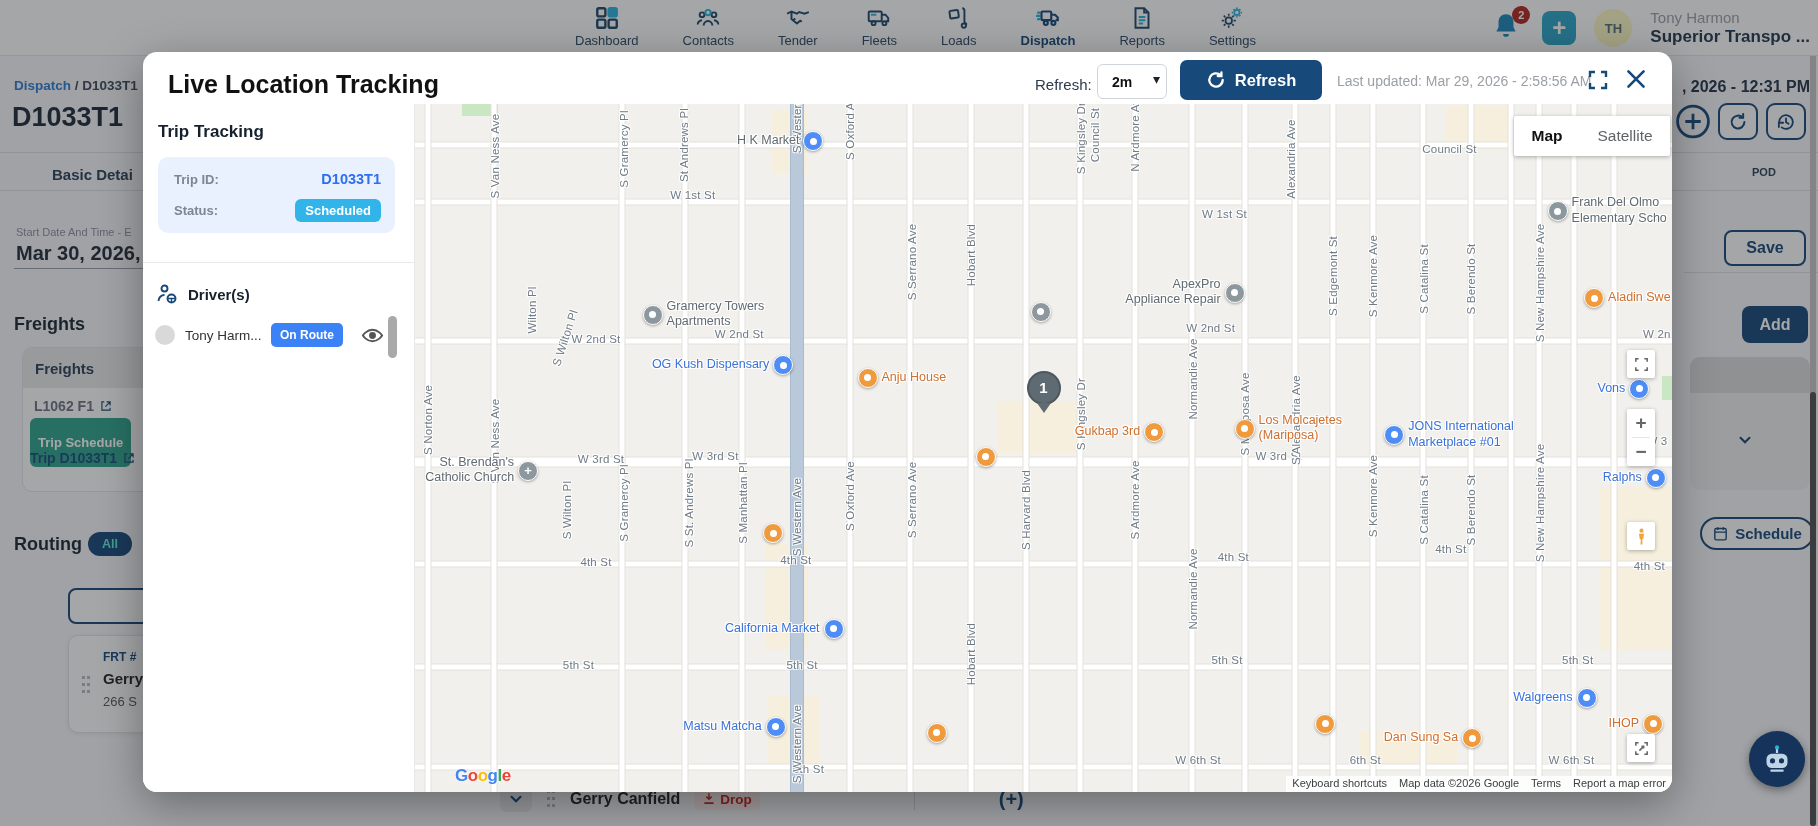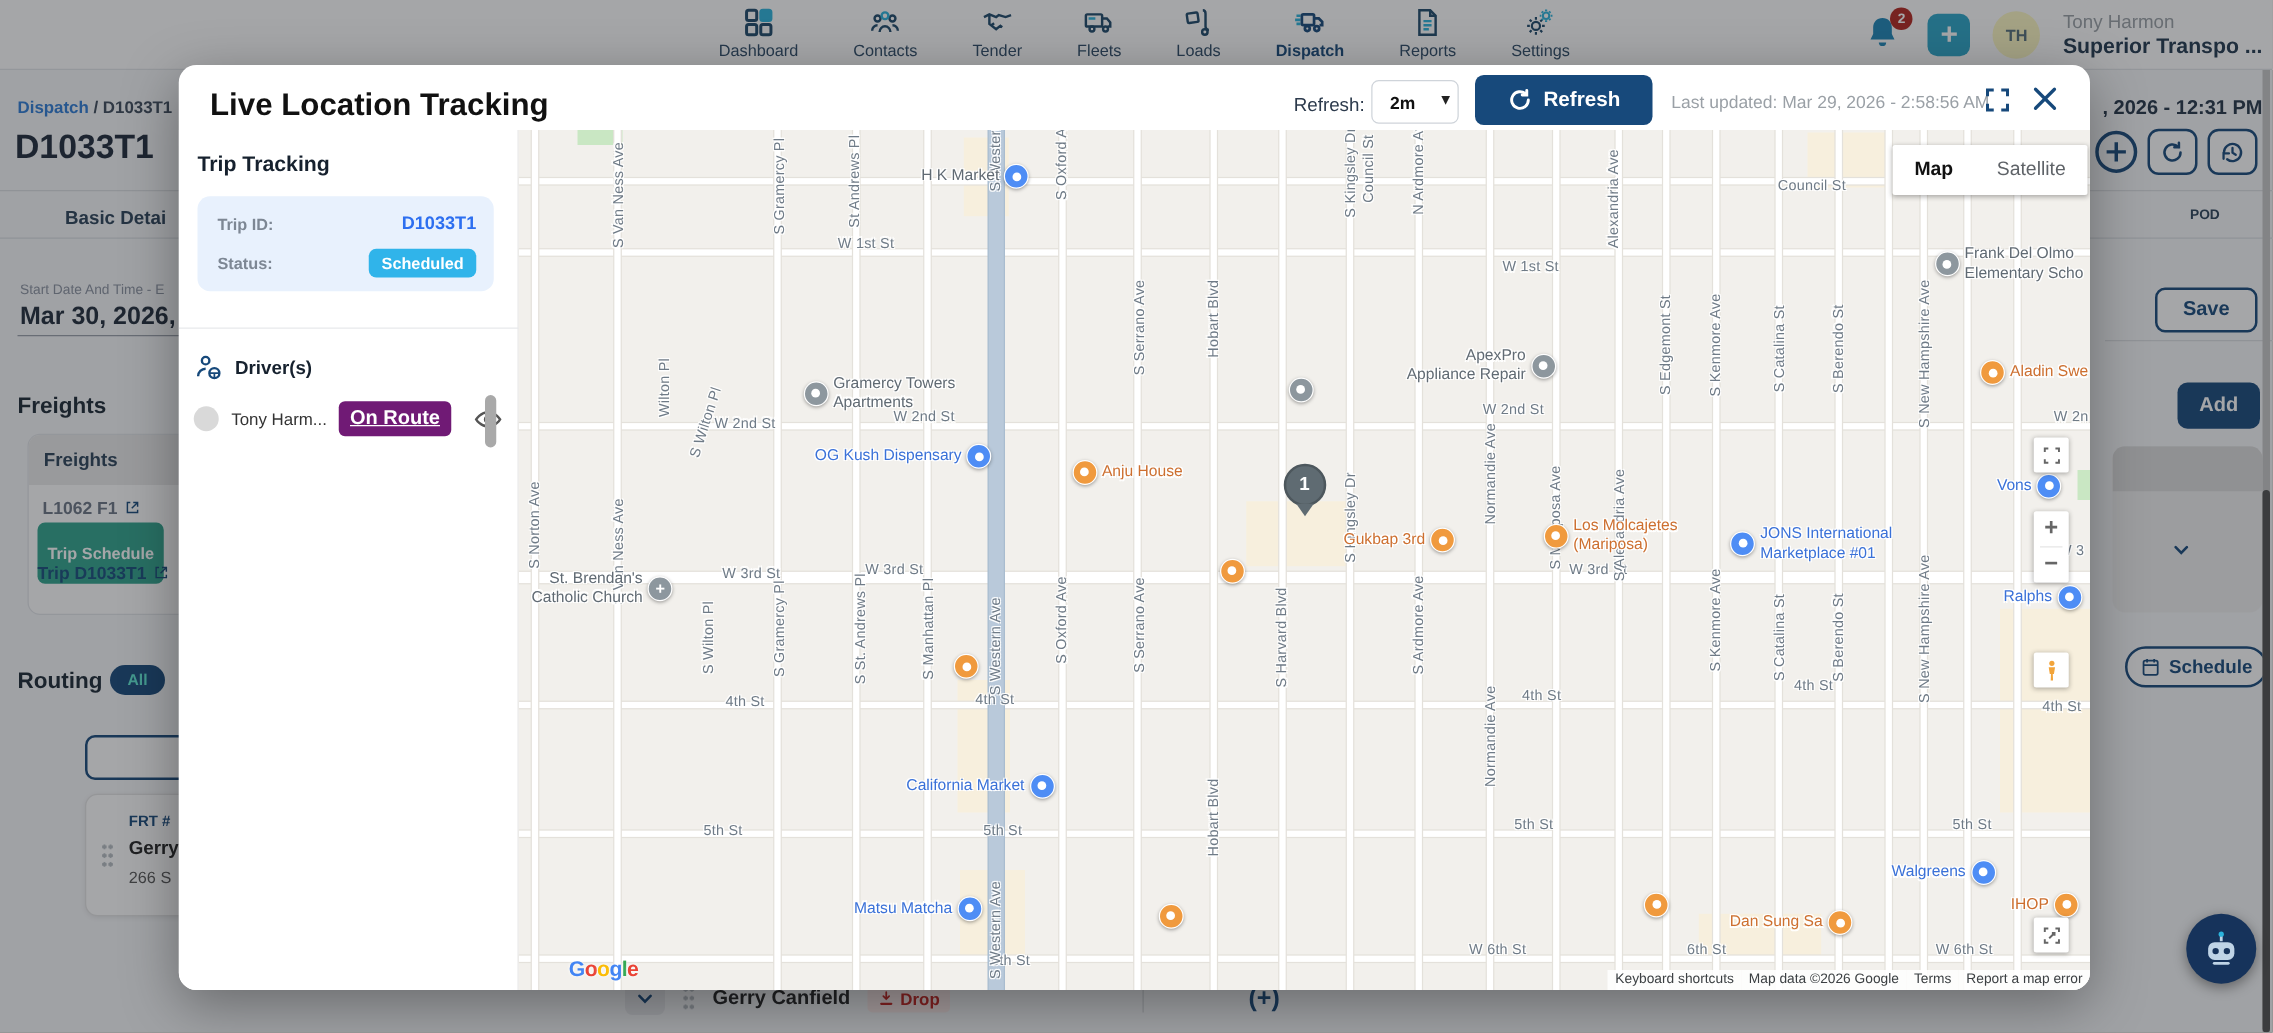--- a/index.html
+++ b/index.html
@@ -117,22 +117,22 @@
   .tc-row{position:absolute;left:16px;right:14px;display:flex;justify-content:space-between;align-items:center;}
   .tc-label{font-size:13px;color:#7d8794;font-weight:600;}
   .tc-id{font-size:14.5px;font-weight:800;color:#2d6ff0;}
   .status-badge{background:#30b4ea;color:#fff;font-size:13px;font-weight:700;padding:4px 10px;border-radius:6px;}
   .p-div{position:absolute;left:0;top:158px;width:272px;border-top:1px solid #e7e9ec;}
   .drv-head{position:absolute;left:12px;top:178px;display:flex;align-items:center;gap:9px;}
   .drv-head-t{font-size:15px;font-weight:700;color:#16212e;}
   .drv-row{position:absolute;left:12px;top:214px;width:248px;height:34px;display:flex;align-items:center;}
   .drv-avatar{width:20px;height:20px;border-radius:50%;background:#d9d9d9;flex:0 0 auto;}
   .drv-name{font-size:13.5px;color:#333;margin-left:10px;width:82px;white-space:nowrap;overflow:hidden;}
-  .onroute{background:#701a75;color:#fff;font-size:16px;font-weight:700;padding:5px 9px;
-           border-radius:5px;margin-left:4px;white-space:nowrap;text-decoration:underline;}
+  .onroute{background:#3b82f6;color:#fff;font-size:12px;font-weight:700;padding:5px 9px;
+           border-radius:5px;margin-left:4px;white-space:nowrap;}
   .drv-eye{margin-left:18px;}
   .p-thumb{position:absolute;left:245px;top:212px;width:9px;height:42px;background:#a9a9a9;border-radius:5px;}
   
   .map{position:absolute;left:272px;top:52px;width:1257px;height:688px;background:#f2f0ec;overflow:hidden;}
   .area{position:absolute;}
   .area.beige{background:#f7efdd;}
   .area.green{background:#c9e7c3;}
   .road-h{position:absolute;left:0;width:100%;height:5px;background:#fff;
           box-shadow:0 0 0 1px #e4e1db;transform:translateY(-50%);}
   .road-h.wide{height:9px;}

